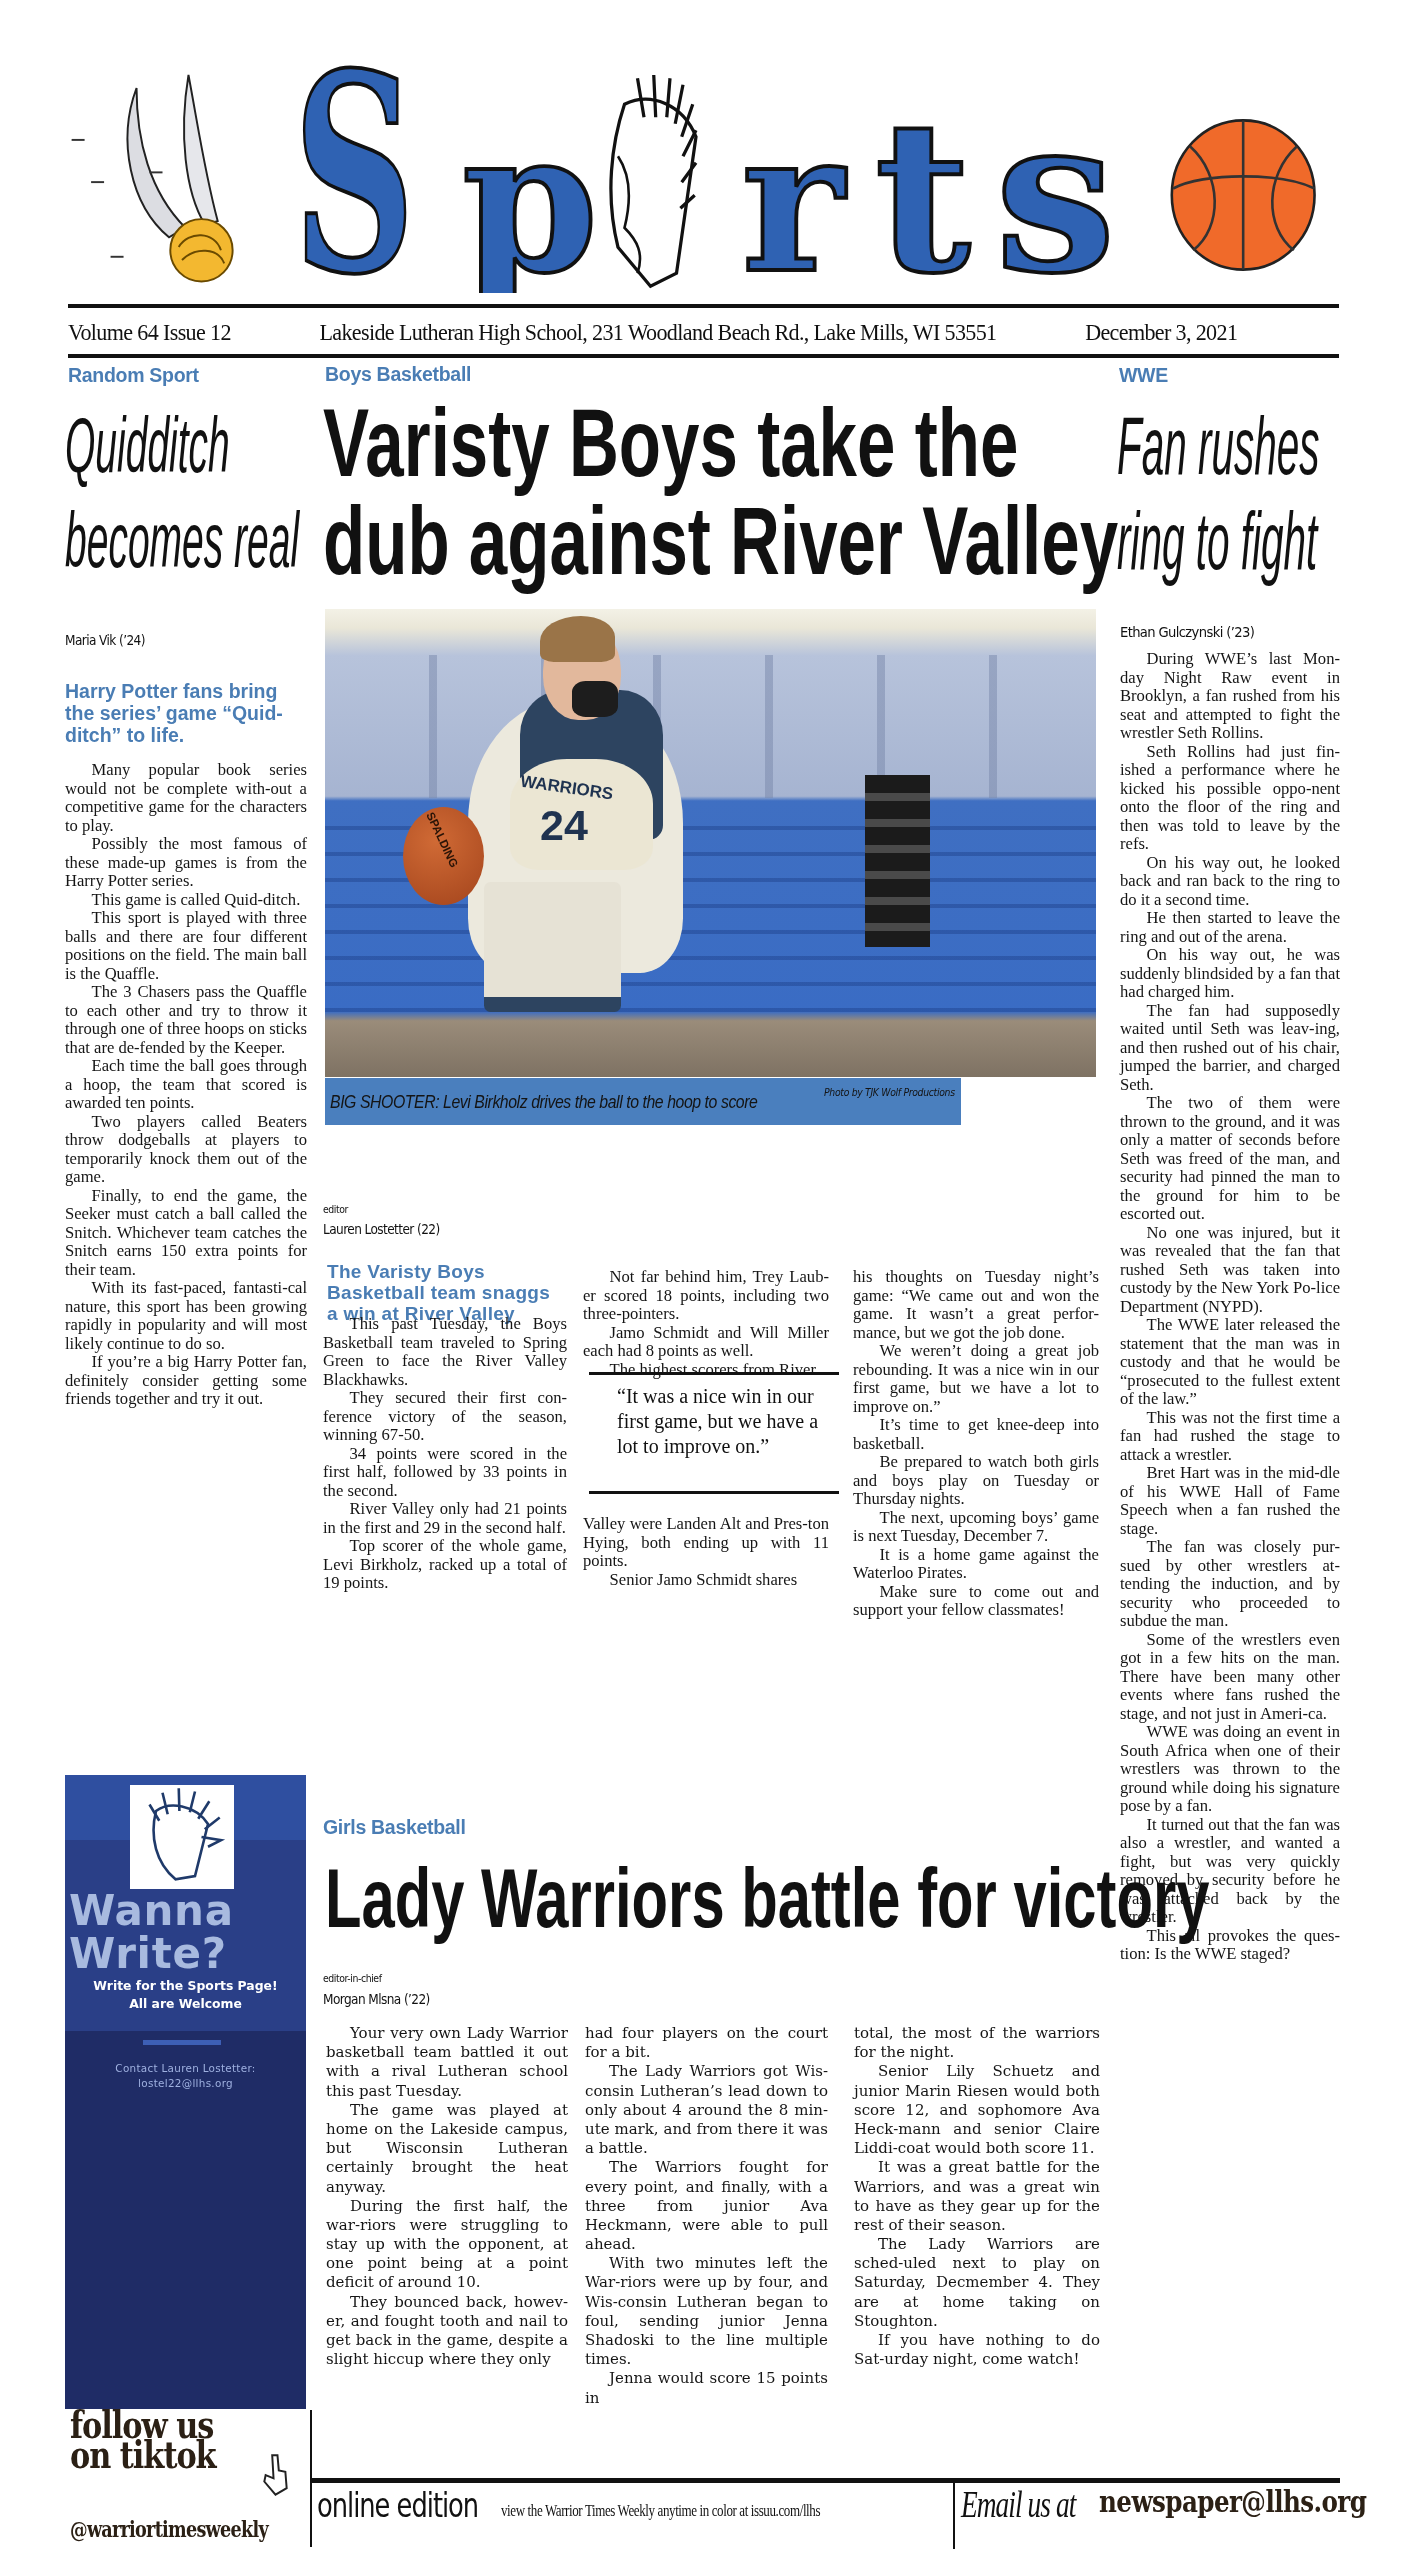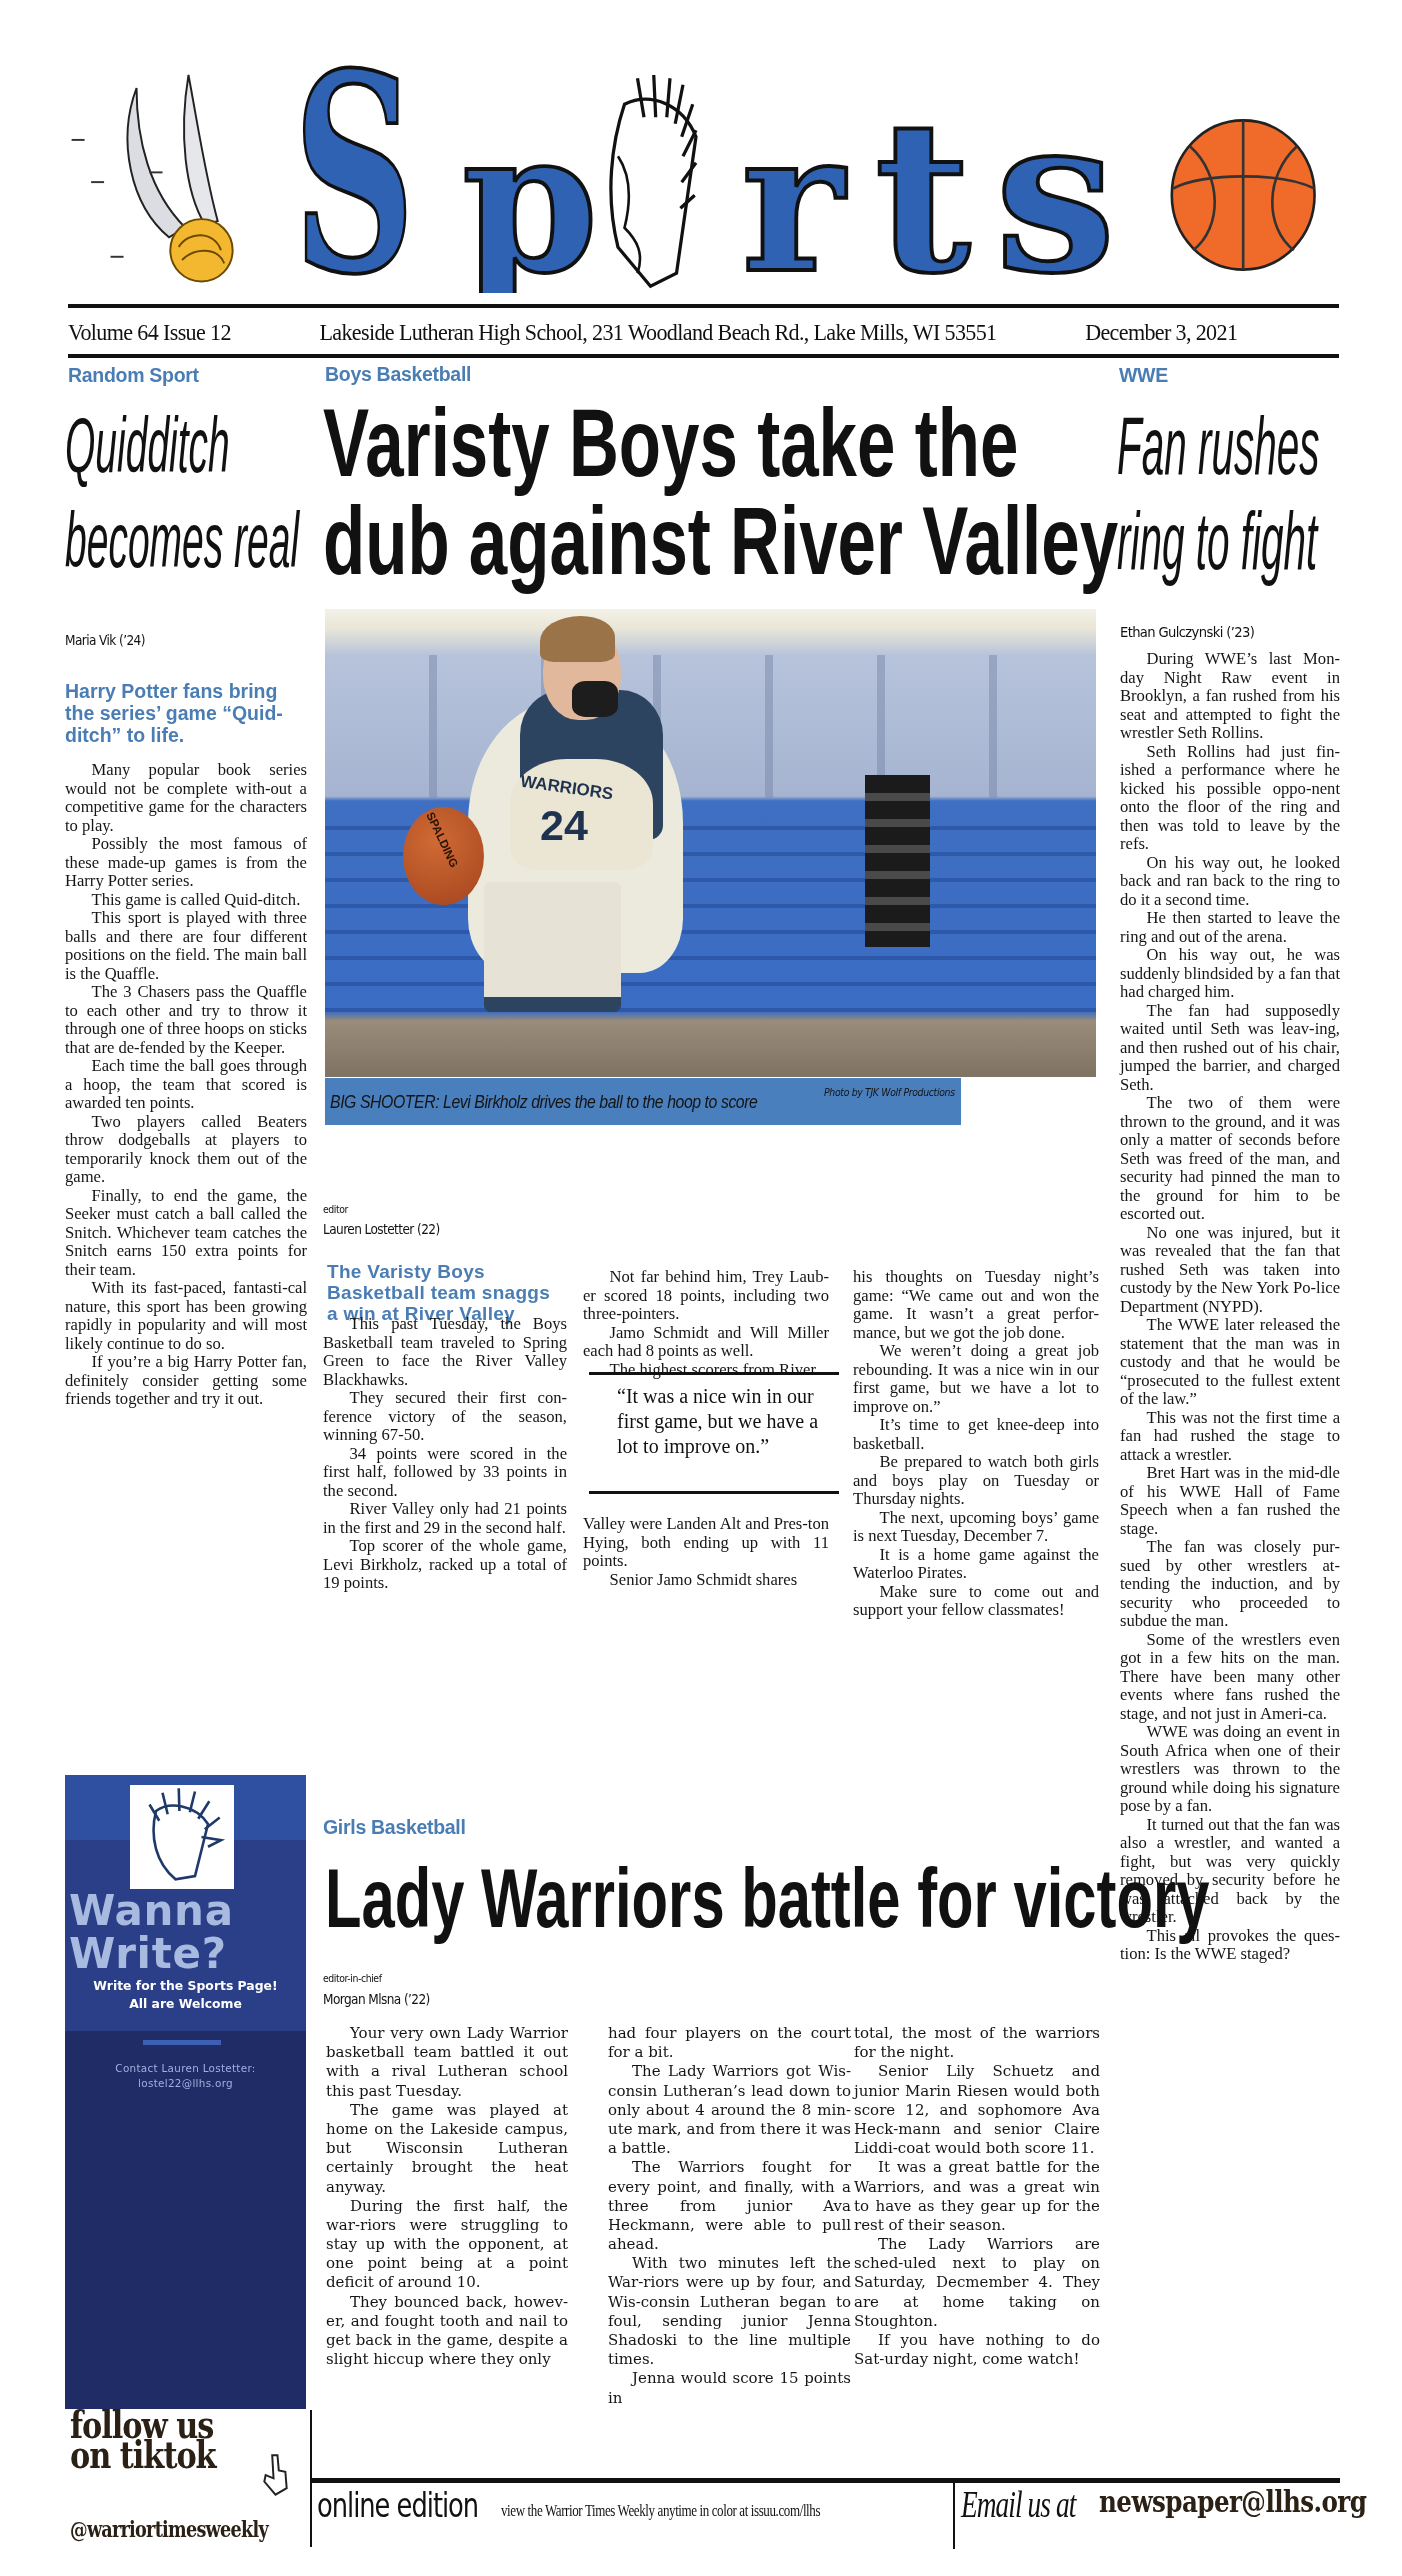--- a/index.html
+++ b/index.html
@@ -310,21 +310,21 @@
 <div class="abs hl-condensed" style="left:325px; top:1857px; font-size:83px; transform:scaleX(0.72);">Lady Warriors battle for victory</div>
 <div class="abs byline-sm" style="left:323px; top:1972px;">editor-in-chief</div>
 <div class="abs byline" style="left:323px; top:1991px;">Morgan Mlsna (’22)</div>
 
 <div class="abs body-col" style="left:326px; top:2024px; width:242px; font-family:'DejaVu Serif', serif; font-size:15px; line-height:1.28;">
   <p>Your very own Lady Warrior basketball team battled it out with a rival Lutheran school this past Tuesday.</p>
   <p>The game was played at home on the Lakeside campus, but Wisconsin Lutheran certainly brought the heat anyway.</p>
   <p>During the first half, the war-riors were struggling to stay up with the opponent, at one point being at a point deficit of around 10.</p>
   <p>They bounced back, howev-er, and fought tooth and nail to get back in the game, despite a slight hiccup where they only</p>
 </div>
-<div class="abs body-col" style="left:585px; top:2024px; width:243px; font-family:'DejaVu Serif', serif; font-size:15px; line-height:1.28;margin-left:23px;">
+<div class="abs body-col" style="left:585px; top:2024px; width:243px; font-family:'DejaVu Serif', serif; font-size:15px; line-height:1.28;">
   <p class="noindent">had four players on the court for a bit.</p>
   <p>The Lady Warriors got Wis-consin Lutheran’s lead down to only about 4 around the 8 min-ute mark, and from there it was a battle.</p>
   <p>The Warriors fought for every point, and finally, with a three from junior Ava Heckmann, were able to pull ahead.</p>
   <p>With two minutes left the War-riors were up by four, and Wis-consin Lutheran began to foul, sending junior Jenna Shadoski to the line multiple times.</p>
   <p>Jenna would score 15 points in</p>
 </div>
 <div class="abs body-col" style="left:854px; top:2024px; width:246px; font-family:'DejaVu Serif', serif; font-size:15px; line-height:1.28;">
   <p class="noindent">total, the most of the warriors for the night.</p>
   <p>Senior Lily Schuetz and junior Marin Riesen would both score 12, and sophomore Ava Heck-mann and senior Claire Liddi-coat would both score 11.</p>
   <p>It was a great battle for the Warriors, and was a great win to have as they gear up for the rest of their season.</p>

